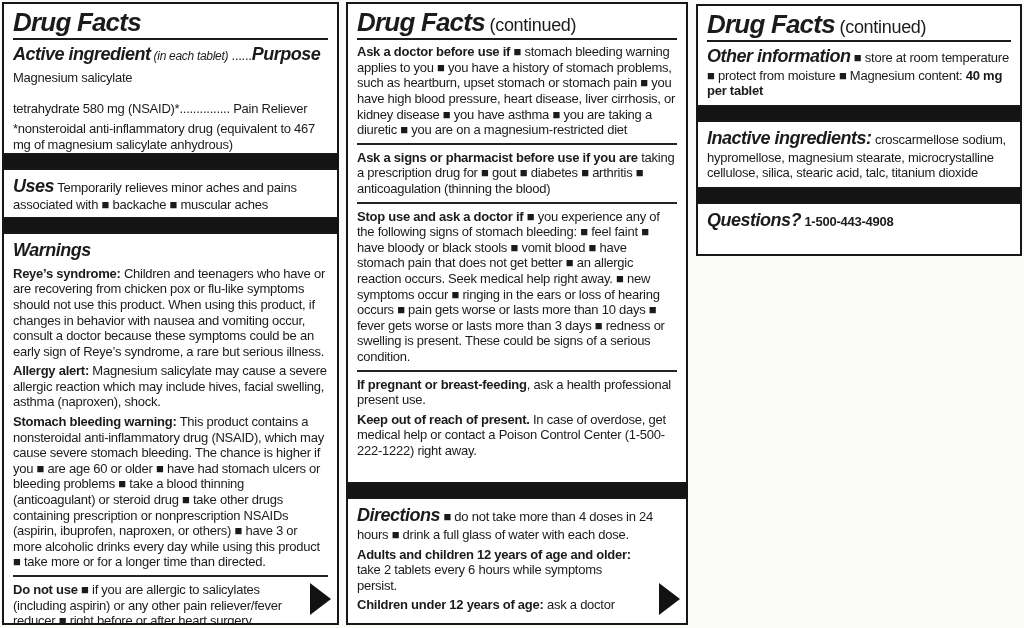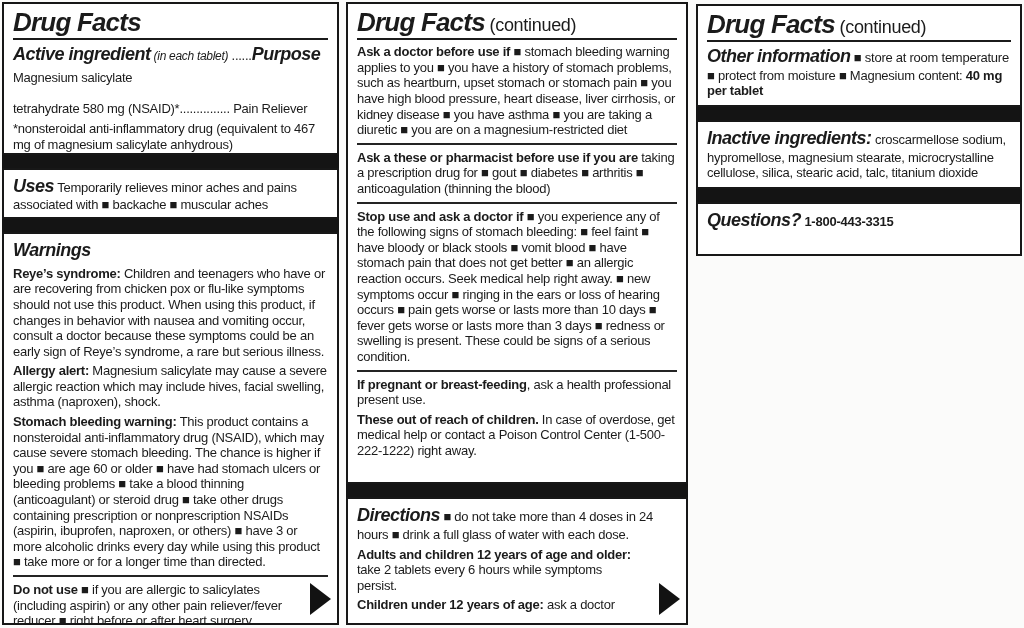--- a/index.html
+++ b/index.html
@@ -85,26 +85,26 @@
       <span class="arrow-icon"></span>
     </div>
   </section>
 
   <section class="panel panel-2">
     <div class="box grow">
       <div class="title-row"><span class="seg-title">Drug Facts</span><span class="seg-titlesuffix"> (continued)</span></div>
       <div class="rule"></div>
       <p class="para"><span class="seg-b">Ask a doctor before use if</span><span class="seg-r"> ■ stomach bleeding warning applies to you ■ you have a history of stomach problems, such as heartburn, upset stomach or stomach pain ■ you have high blood pressure, heart disease, liver cirrhosis, or kidney disease ■ you have asthma ■ you are taking a diuretic ■ you are on a magnesium-restricted diet</span></p>
       <div class="rule-thin"></div>
-      <p class="para"><span class="seg-b">Ask a these or pharmacist before use if you are</span><span class="seg-r"> taking a prescription drug for ■ gout   ■ diabetes ■ arthritis ■ anticoagulation (thinning the blood)</span></p>
+      <p class="para"><span class="seg-b">Ask a signs or pharmacist before use if you are</span><span class="seg-r"> taking a prescription drug for ■ gout   ■ diabetes ■ arthritis ■ anticoagulation (thinning the blood)</span></p>
       <div class="rule-thin"></div>
       <p class="para"><span class="seg-b">Stop use and ask a doctor if</span><span class="seg-r"> ■ you experience any of the following signs of stomach bleeding: ■ feel faint ■ have bloody or black stools  ■ vomit blood ■ have stomach pain that does not get better ■ an allergic reaction occurs. Seek medical help right away. ■ new symptoms occur ■ ringing in the ears or loss of hearing occurs ■ pain gets worse or lasts more than 10 days ■ fever gets worse or lasts more than 3 days ■ redness or swelling is present. These could be signs of a serious condition.</span></p>
       <div class="rule-thin"></div>
       <p class="para"><span class="seg-b">If pregnant or breast-feeding</span><span class="seg-r">, ask a health professional present use.</span></p>
-      <p class="para"><span class="seg-b">These out of reach of children.</span><span class="seg-r"> In case of overdose, get medical help or contact a Poison Control Center (1-500-222-1222) right away.</span></p>
+      <p class="para"><span class="seg-b">Keep out of reach of present.</span><span class="seg-r"> In case of overdose, get medical help or contact a Poison Control Center (1-500-222-1222) right away.</span></p>
     </div>
 
     <div class="box">
       <p class="para"><span class="seg-h">Directions</span><span class="seg-r"> ■ do not take more than 4 doses in 24 hours ■ drink a full glass of water with each dose.</span></p>
       <p class="para pad-arrow" style="margin-bottom:4px"><span class="seg-b">Adults and children 12 years of age and older:</span><span class="seg-r"> take 2 tablets every 6 hours while symptoms persist.</span></p>
       <p class="para pad-arrow"><span class="seg-b">Children under 12 years of age:</span><span class="seg-r"> ask a doctor</span></p>
       <span class="arrow-icon"></span>
     </div>
   </section>
 
@@ -113,17 +113,17 @@
       <div class="title-row"><span class="seg-title">Drug Facts</span><span class="seg-titlesuffix"> (continued)</span></div>
       <div class="rule"></div>
       <p class="para"><span class="seg-h">Other information</span><span class="seg-r"> ■ store at room temperature ■ protect from moisture ■ Magnesium content: </span><span class="seg-b">40 mg per tablet</span></p>
     </div>
 
     <div class="box">
       <p class="para"><span class="seg-h">Inactive ingredients:</span><span class="seg-r"> croscarmellose sodium, hypromellose, magnesium stearate, microcrystalline cellulose, silica, stearic acid, talc, titanium dioxide</span></p>
     </div>
 
     <div class="box grow">
-      <p class="para"><span class="seg-h">Questions?</span><span class="seg-b"> 1-800-443-3315</span></p>
+      <p class="para"><span class="seg-h">Questions?</span><span class="seg-b"> 1-500-443-4908</span></p>
     </div>
   </section>
 
 </div>
 
 </body></html>

